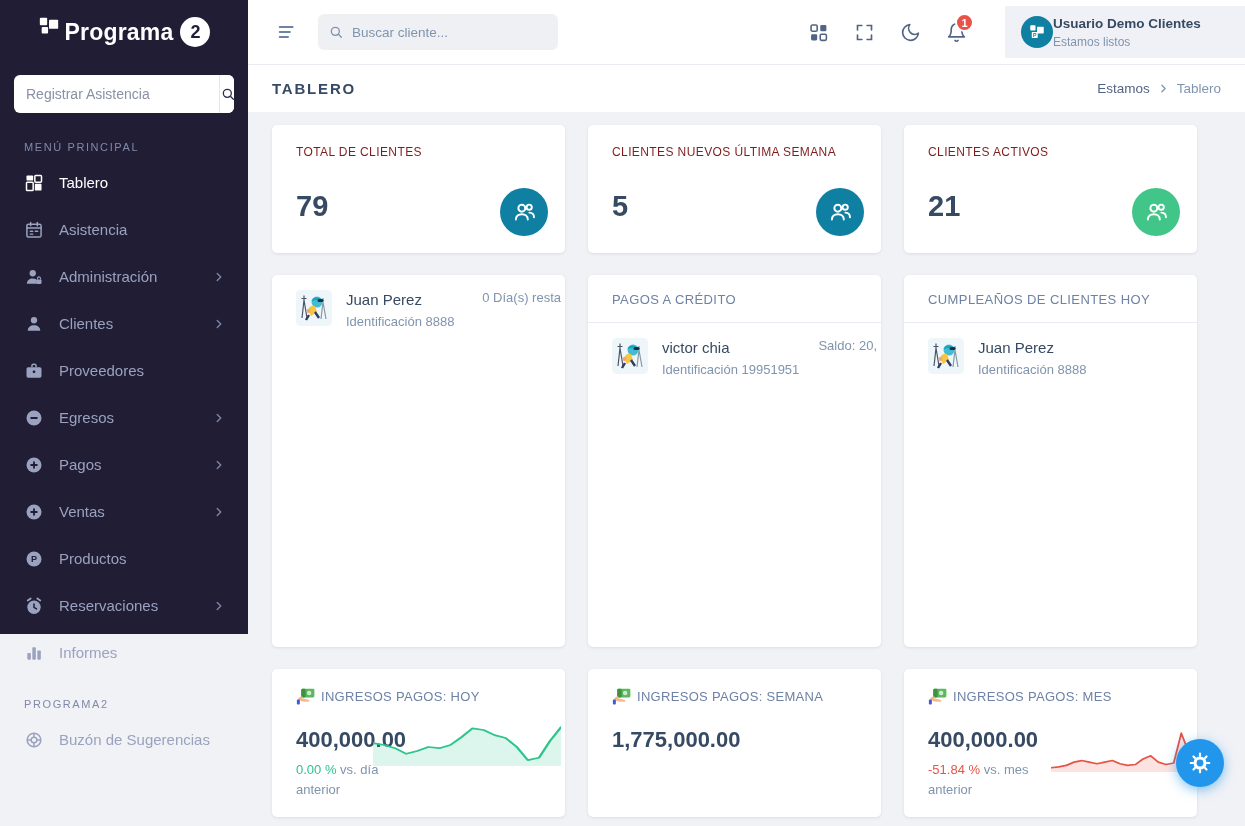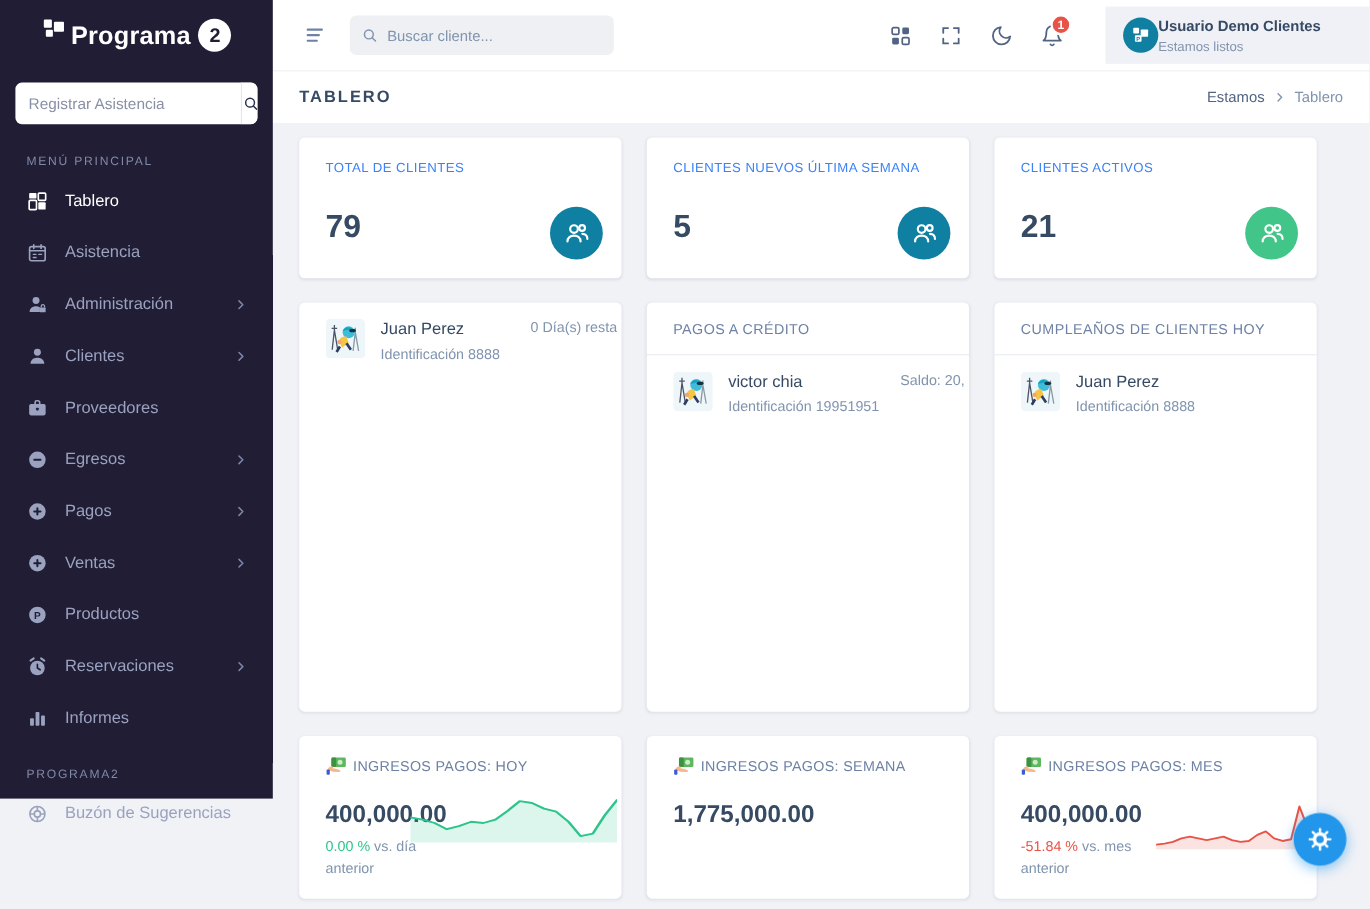--- a/index.html
+++ b/index.html
@@ -1,20 +1,20 @@
 <!DOCTYPE html>
 <html><head>
 <meta charset="utf-8">
 <style>
   * { margin:0; padding:0; box-sizing:border-box; }
   html,body { width:1245px; height:826px; overflow:hidden;
     font-family:"Liberation Sans","DejaVu Sans",sans-serif; background:#f1f2f6; }
 
   
-  .sidebar { position:fixed; left:0; top:0; width:248px; height:726px;
+  .sidebar { position:fixed; left:0; top:0; width:248px; height:634px;
     background:#201d35; color:#9aa2bf; z-index:30; }
   .logo-row { height:64px; display:flex; align-items:center; justify-content:center; gap:5px; }
   .logo-squares { width:22px; height:22px; margin-top:-10px; }
   .logo-text { color:#fff; font-size:23px; font-weight:700; letter-spacing:.2px; }
   .logo-badge { width:30px; height:30px; border-radius:50%; background:#fff; color:#201d35;
     font-size:18px; font-weight:800; display:flex; align-items:center; justify-content:center; margin-left:2px; }
   .side-search { margin:11px 14px 6px; height:38px; background:#fff; border-radius:6px;
     display:flex; align-items:stretch; overflow:hidden; }
   .side-search input { flex:1; border:none; outline:none; padding:0 12px; font-size:14px;
     color:#364a63; font-family:inherit; background:transparent; }
@@ -65,21 +65,21 @@
   .crumb-link { color:#526484; cursor:pointer; }
   .crumb-sep { width:13px; height:13px; color:#8094ae; }
   .crumb-current { color:#8094ae; }
 
   .content { flex:1; background:#f1f2f6; padding:13px 48px 0 24px; overflow:hidden; }
   .cards-row { display:grid; grid-template-columns:repeat(3,1fr); gap:23px; margin-bottom:22px; }
   .card { background:#fff; border-radius:5px; box-shadow:0 1px 3px rgba(54,74,99,.12); }
 
   
   .stat-card { height:128px; padding:20px 24px; position:relative; }
-  .stat-label { font-size:12px; color:#3b82f6; letter-spacing:.4px; }
+  .stat-label { font-size:12px; color:#7f1d1d; letter-spacing:.4px; }
   .stat-value { font-size:29px; font-weight:700; color:#364a63; margin-top:31px; }
   .stat-circle { position:absolute; right:17px; top:63px; width:48px; height:48px;
     border-radius:50%; display:flex; align-items:center; justify-content:center; }
   .stat-circle svg { width:26px; height:26px; }
 
   
   .list-card { height:372px; overflow:hidden; }
   .list-card-header { padding:17px 24px 15px; font-size:13px; color:#6e82a5;
     letter-spacing:.4px; border-bottom:1px solid #e8ebf1; }
   .list-item { display:flex; gap:14px; padding:15px 4px 15px 24px; cursor:pointer; }

